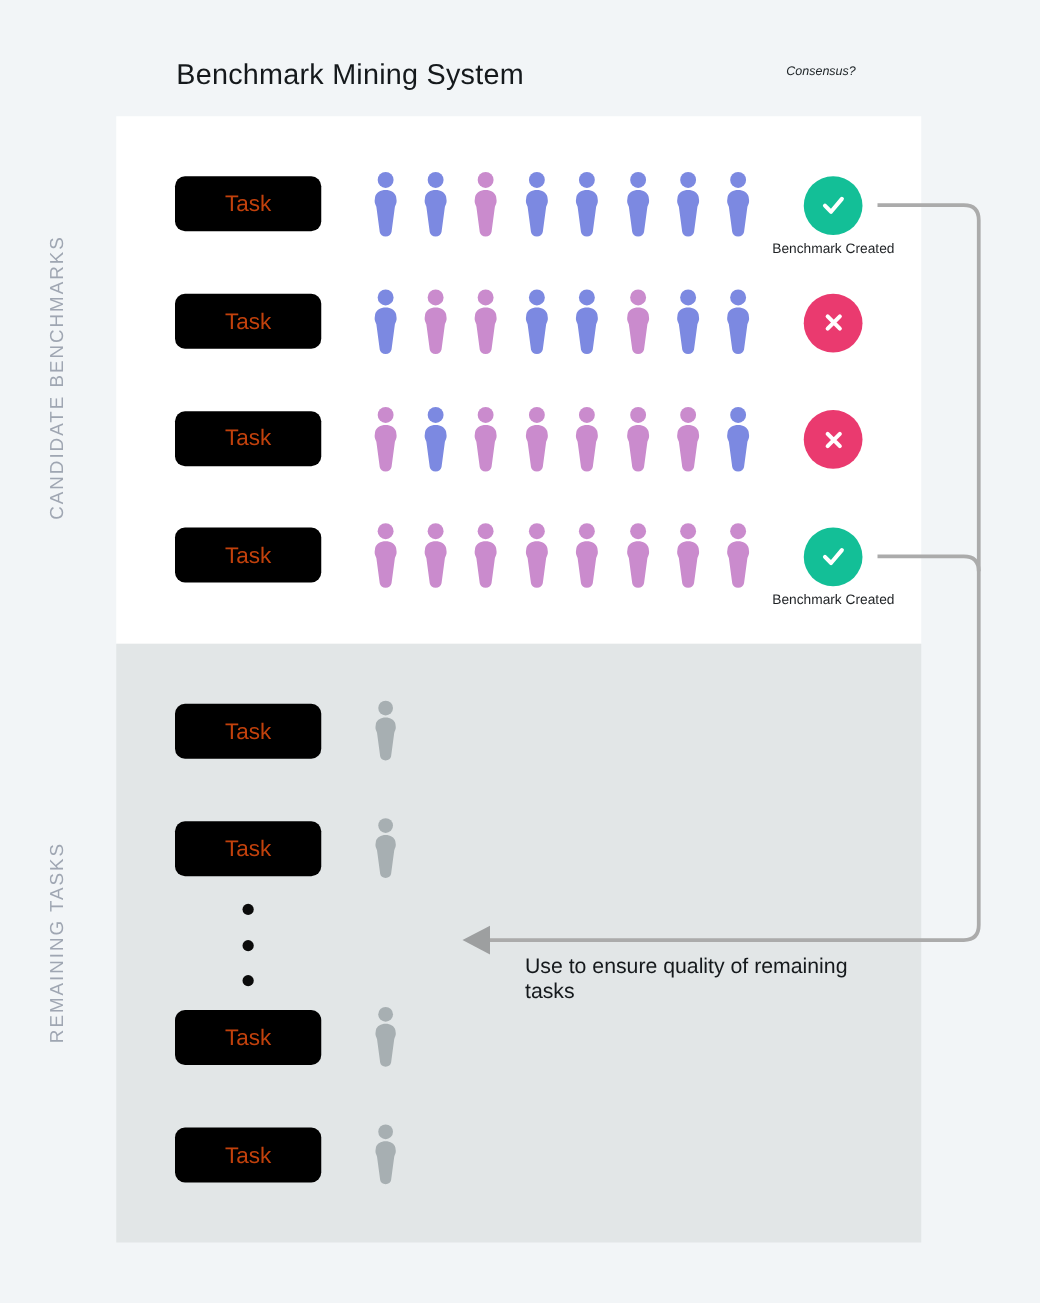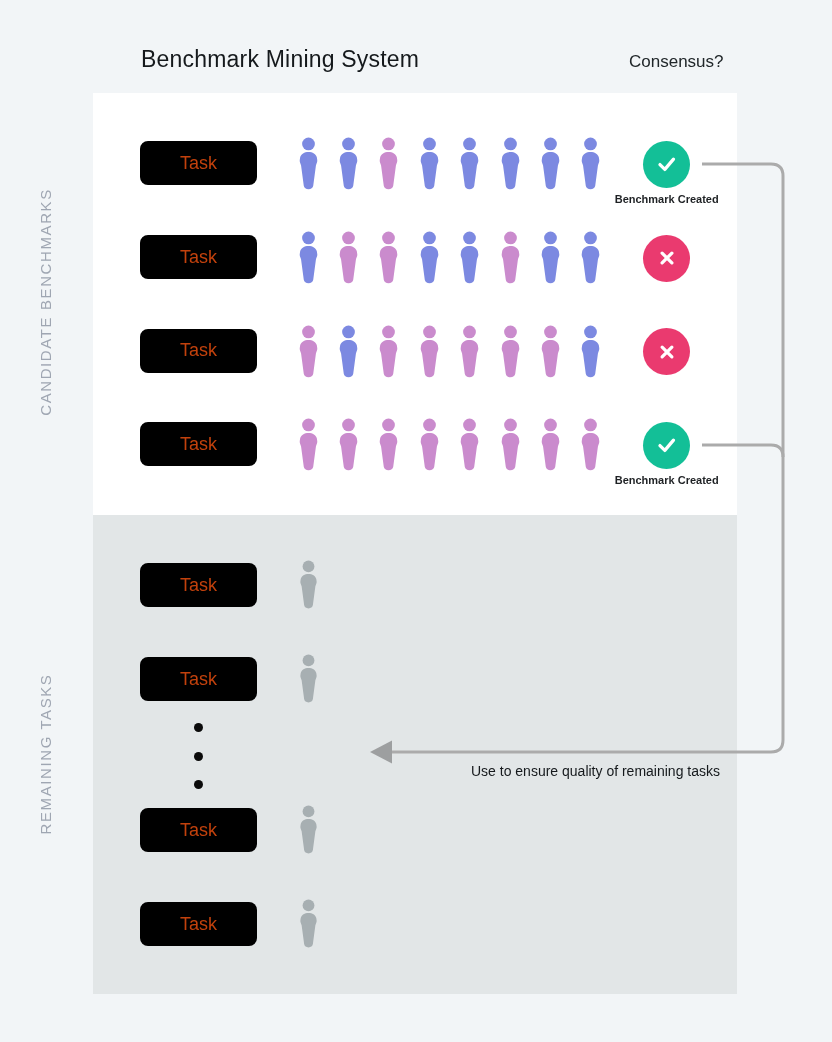--- a/index.html
+++ b/index.html
@@ -7,21 +7,21 @@
     position:relative;width:832px;height:1042px;overflow:hidden;
     background:#F2F5F7;
     font-family:"Liberation Sans", sans-serif;
   }
   .page-title{
     position:absolute;left:141px;top:46px;
     font-size:23px;font-weight:500;color:#15191C;letter-spacing:0.2px;
   }
   .consensus-label{
     position:absolute;left:629px;top:52px;width:110px;
-    font-size:17px;font-weight:400;color:#21272A;
+    font-size:10px;font-weight:400;color:#21272A;font-style:italic;
   }
   .v-label{
     position:absolute;width:420px;height:20px;text-align:center;
     transform:rotate(-90deg);
     font-size:15px;letter-spacing:1.6px;color:#9FA6B2;font-weight:400;
   }
   .v-label.candidate{left:-163px;top:292px;}
   .v-label.remaining{left:-163px;top:744px;}
   .panel{position:absolute;left:93px;width:644px;}
   .panel.white{top:93px;height:422px;background:#FFFFFF;}
@@ -34,26 +34,26 @@
     font-family:"Liberation Sans", sans-serif;
     display:flex;align-items:center;justify-content:center;
   }
   .person{position:absolute;}
   .consensus-circle{
     position:absolute;width:47px;height:47px;border-radius:50%;
     display:flex;align-items:center;justify-content:center;
   }
   .consensus-note{
     position:absolute;width:130px;text-align:center;
-    font-size:11px;color:#1E2124;font-weight:700;
+    font-size:11px;color:#1E2124;font-weight:400;
   }
   .dot{position:absolute;width:9px;height:9px;border-radius:50%;background:#0B0B0B;}
   .arrow-note{
-    position:absolute;left:420px;top:763px;width:300px;text-align:right;
-    font-size:14px;color:#15191C;
+    position:absolute;left:420px;top:763px;width:300px;text-align:left;
+    font-size:17px;color:#15191C;
   }
   .connector-overlay{position:absolute;left:0;top:0;pointer-events:none;}
 </style>
 </head>
 <body>
 
 <div class="stage">
 
   <svg width="0" height="0" style="position:absolute">
     <defs>

